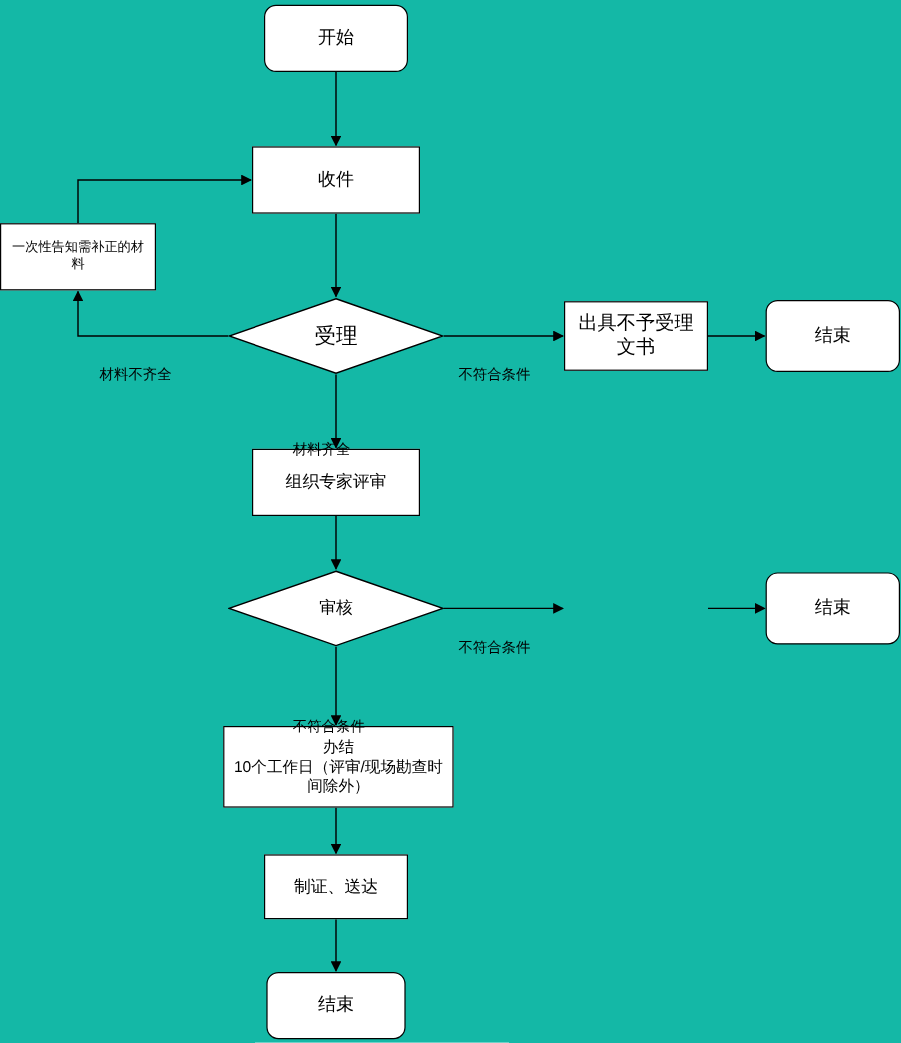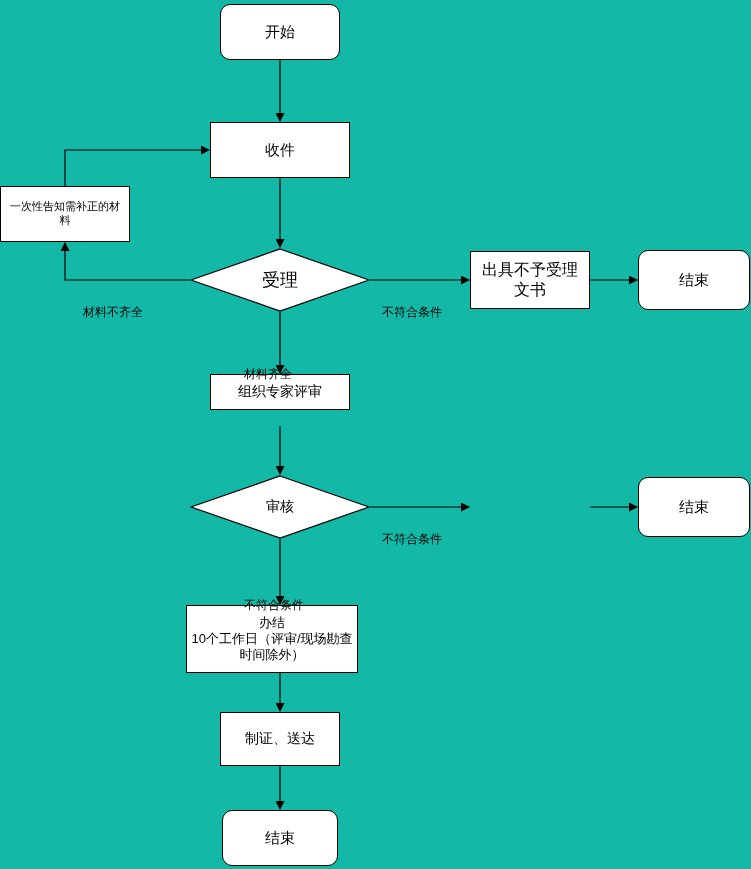--- a/index.html
+++ b/index.html
@@ -134,37 +134,37 @@
   </div>
 
   <div class="node" style="left:470px; top:251px; width:120px; height:58px; font-size:16px;">
     <span class="node-label">出具不予受理文书</span>
   </div>
 
   <div class="node rounded" style="left:638px; top:250px; width:112px; height:60px; font-size:15px;">
     <span class="node-label">结束</span>
   </div>
 
-  <div class="node" style="left:210px; top:374px; width:140px; height:36px; font-size:14px;">
+  <div class="node" style="left:210px; top:374px; width:140px; height:56px; font-size:14px;">
     <span class="node-label">组织专家评审</span>
   </div>
 
   <div class="diamond-wrap" style="left:190px; top:475px; width:180px; height:64px;">
     <svg width="180" height="64" viewBox="0 0 180 64">
       <polygon points="90,1 179,32 90,63 1,32" fill="#ffffff" stroke="#000000" stroke-width="1.2"></polygon>
     </svg>
     <span class="node-label" style="font-size:14px;">审核</span>
   </div>
 
 
   <div class="node rounded" style="left:638px; top:477px; width:112px; height:60px; font-size:15px;">
     <span class="node-label">结束</span>
   </div>
 
-  <div class="node" style="left:186px; top:605px; width:172px; height:68px; font-size:13px;">
+  <div class="node" style="left:186px; top:605px; width:192px; height:68px; font-size:13px;">
     <span class="node-label">办结
 10个工作日（评审/现场勘查时间除外）</span>
   </div>
 
   <div class="node" style="left:220px; top:712px; width:120px; height:54px; font-size:14px;">
     <span class="node-label">制证、送达</span>
   </div>
 
   <div class="node rounded" style="left:222px; top:810px; width:116px; height:56px; font-size:15px;">
     <span class="node-label">结束</span>

